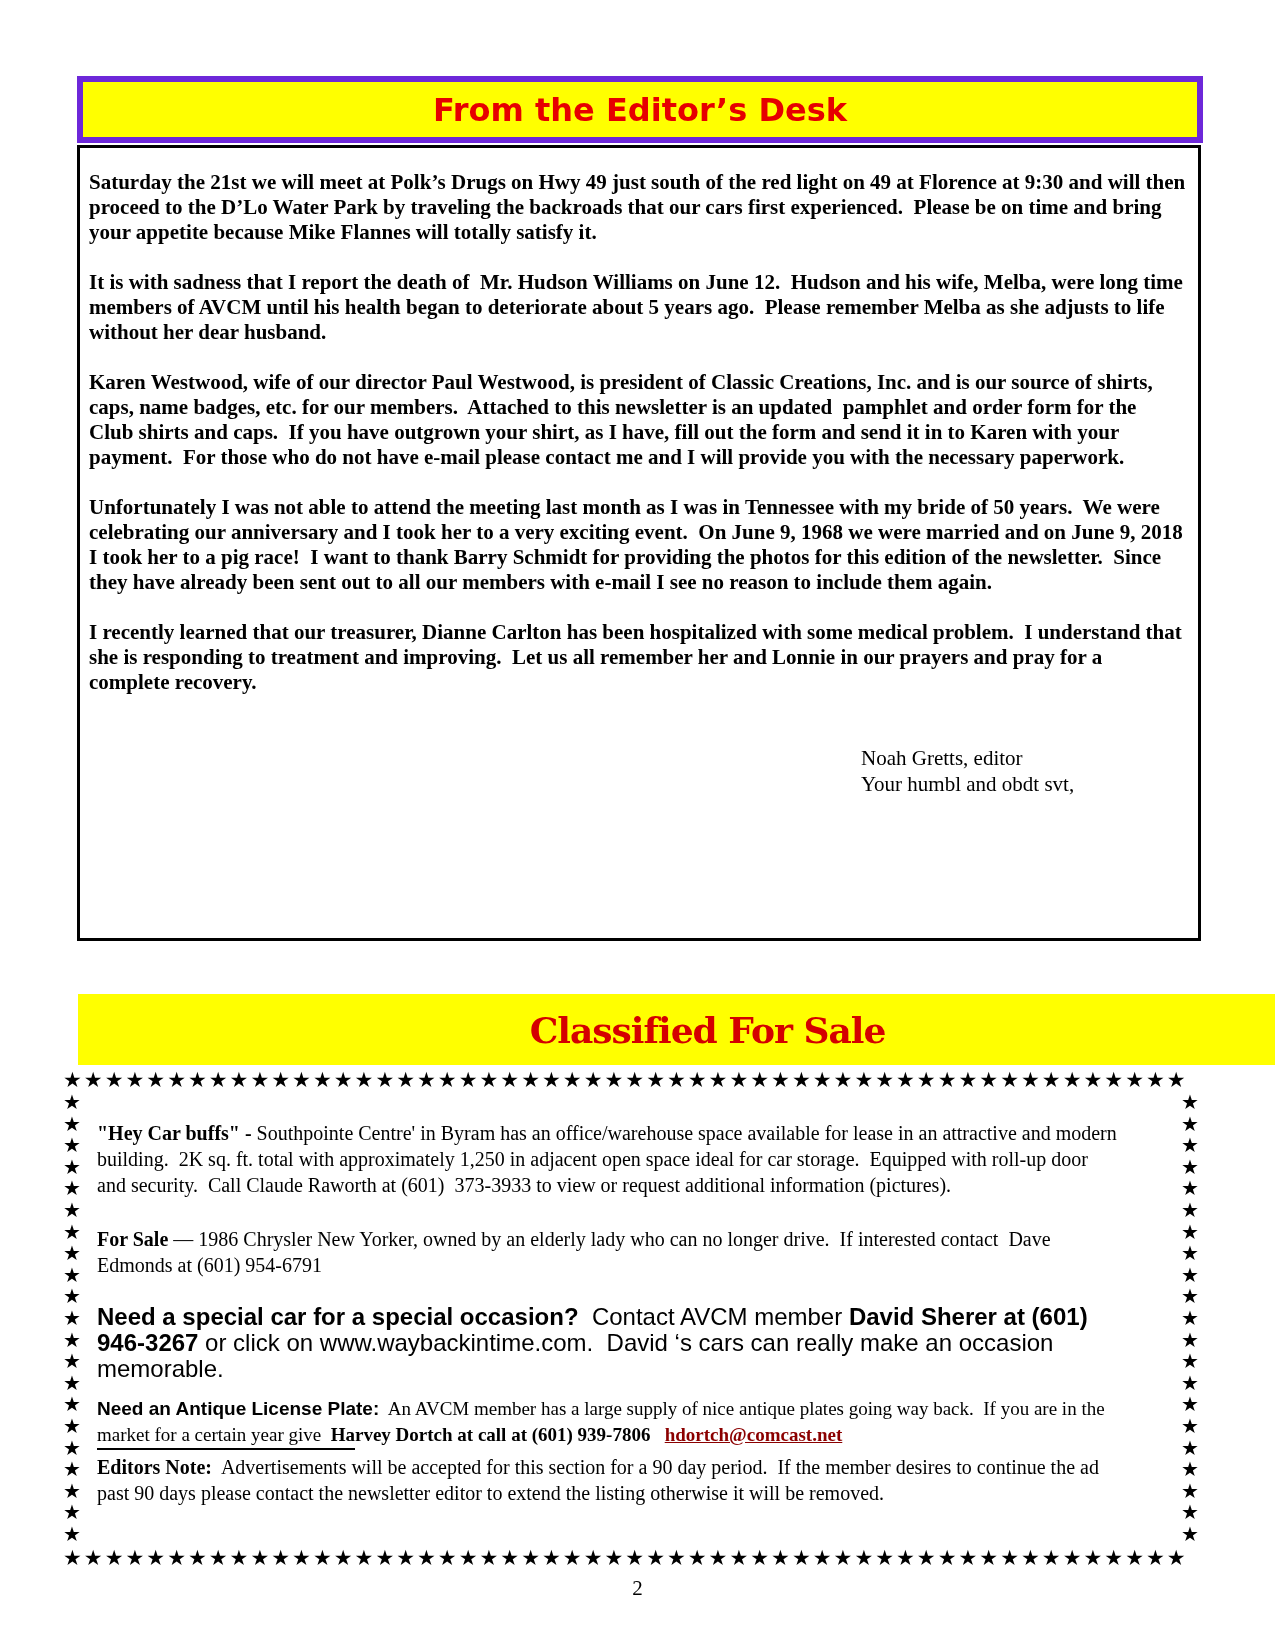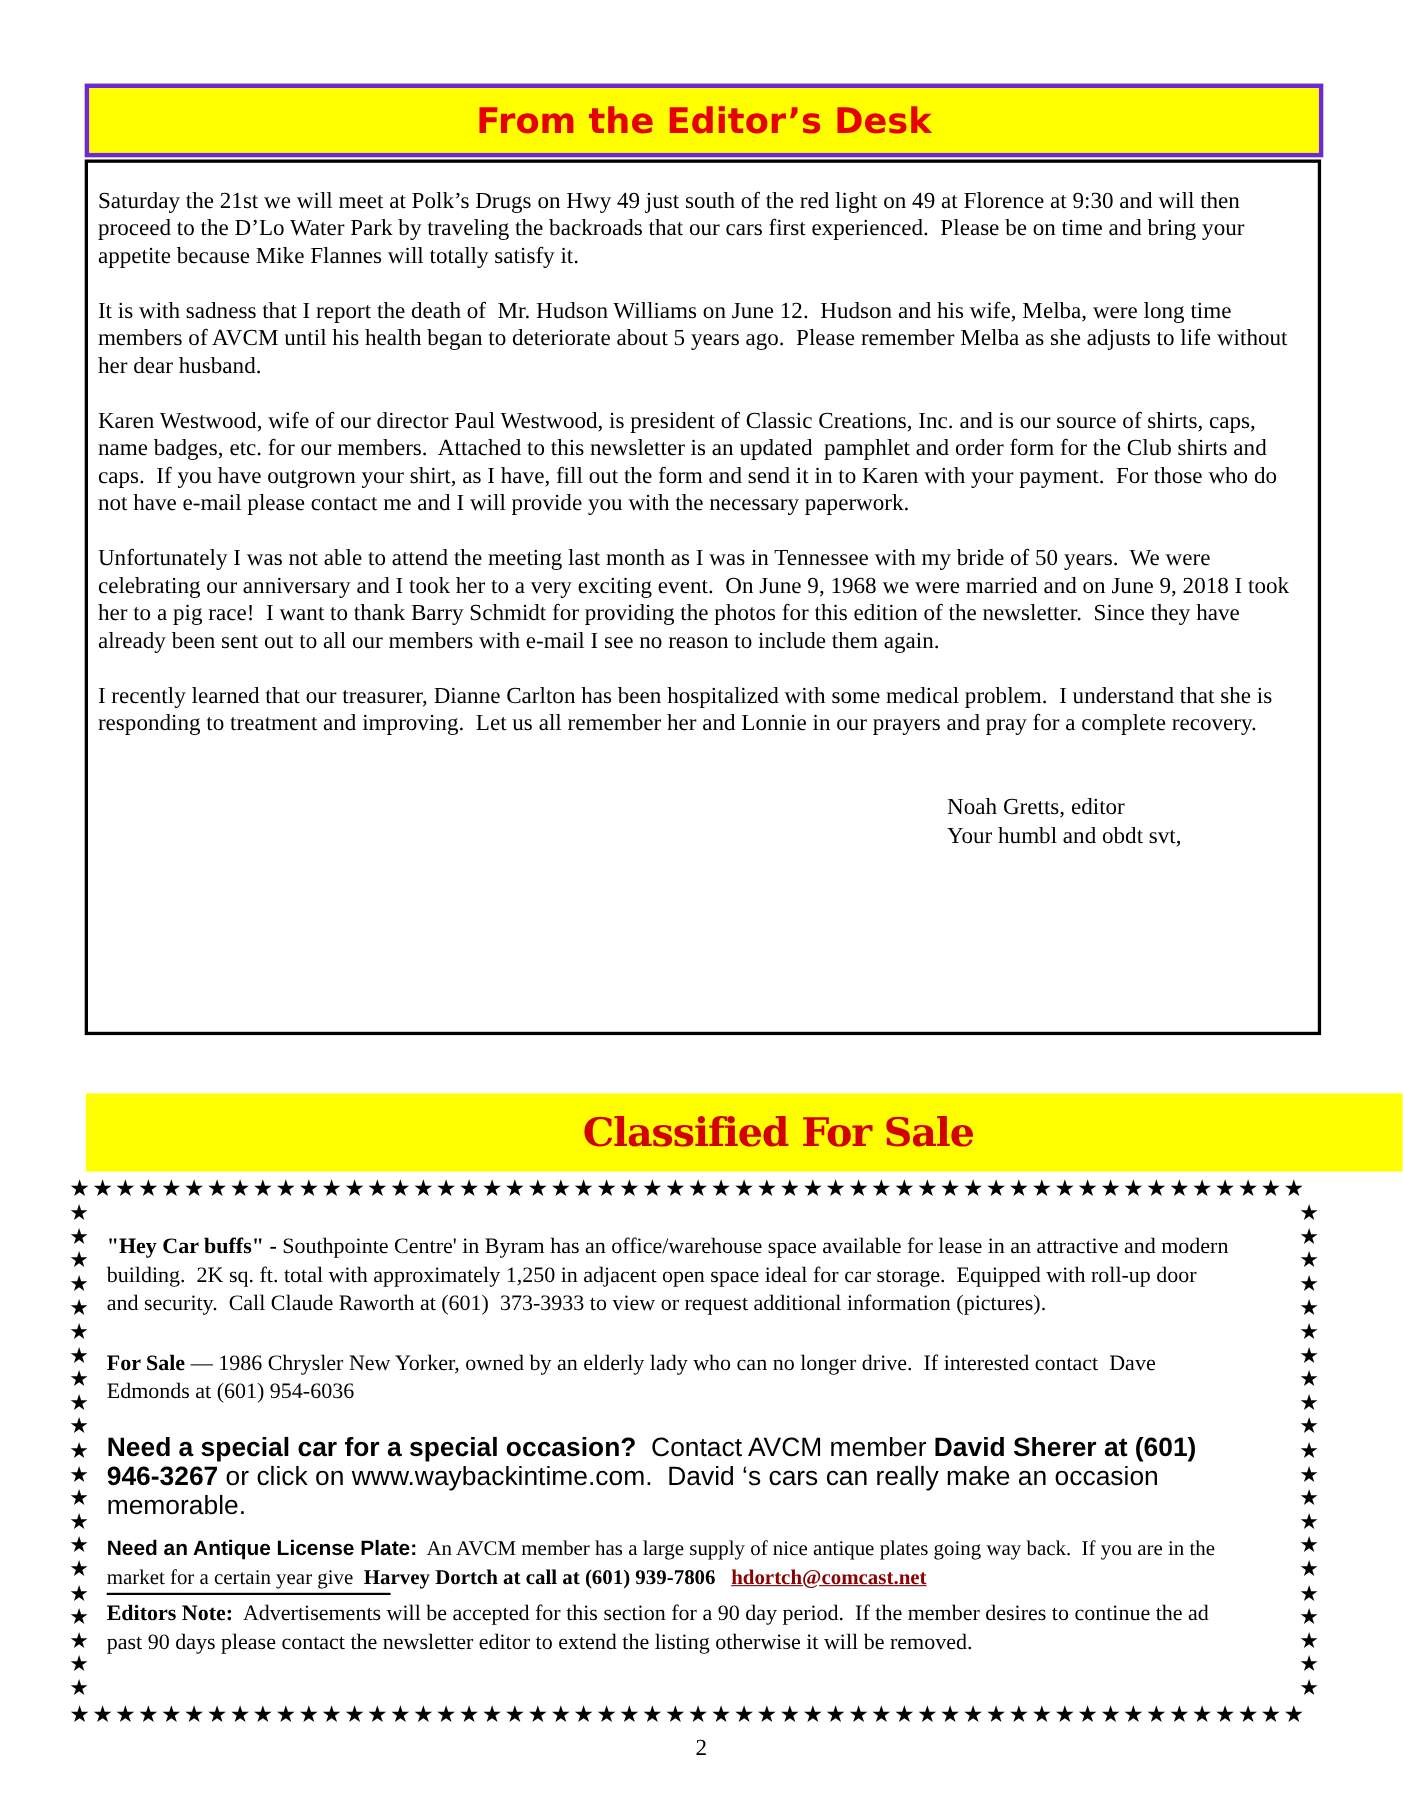--- a/index.html
+++ b/index.html
@@ -10,21 +10,21 @@
     color: #000000;
     position: relative;
     overflow: hidden;
   }
 
   
   .editor-header {
     position: absolute; left: 77px; top: 76px;
     width: 1126px; height: 67px;
     background: #ffff00;
-    border: 4px solid #6d28d9;
+    border: 6px solid #6d28d9;
     display: flex; align-items: center; justify-content: center;
   }
   .editor-header .title {
     font-family: "DejaVu Sans", sans-serif;
     font-weight: bold;
     font-size: 32px;
     color: #e60000;
     letter-spacing: 0px;
   }
 
@@ -32,20 +32,21 @@
     position: absolute; left: 77px; top: 145px;
     width: 1124px; height: 796px;
     border: 3px solid #000000;
     padding: 22px 12px 0 9px;
     font-size: 21px;
     line-height: 25px;
   }
   .editor-box p {
     margin: 0 0 25px 0;
     white-space: pre-wrap;
+    font-weight: bold;
   }
   .signature {
     margin-top: 50px;
     margin-left: 772px;
     line-height: 26px;
   }
 
   
   .classified-header {
     position: absolute; left: 78px; top: 994px;
@@ -141,21 +142,21 @@
 </div>
 
 <div class="star-frame">
   <div class="star-row">★★★★★★★★★★★★★★★★★★★★★★★★★★★★★★★★★★★★★★★★★★★★★★★★★★★★★★</div>
   <div class="star-middle">
     <div class="star-col left">★★★★★★★★★★★★★★★★★★★★★</div>
     <div class="ads">
 
       <div class="ad serif ad1"><span class="b">"Hey Car buffs" - </span><span>Southpointe Centre' in Byram has an office/warehouse space available for lease in an attractive and modern building.  2K sq. ft. total with approximately 1,250 in adjacent open space ideal for car storage.  Equipped with roll-up door and security.  Call Claude Raworth at (601)  373-3933 to view or request additional information (pictures).</span></div>
 
-      <div class="ad serif ad2"><span class="b">For Sale</span><span> — 1986 Chrysler New Yorker, owned by an elderly lady who can no longer drive.  If interested contact  Dave Edmonds at (601) 954-6036</span></div>
+      <div class="ad serif ad2"><span class="b">For Sale</span><span> — 1986 Chrysler New Yorker, owned by an elderly lady who can no longer drive.  If interested contact  Dave Edmonds at (601) 954-6791</span></div>
 
       <div class="ad sans ad3"><span class="b">Need a special car for a special occasion?</span><span>  Contact AVCM member </span><span class="b">David Sherer at (601)  946-3267</span><span> or click on www.waybackintime.com.  David ‘s cars can really make an occasion memorable.</span></div>
 
       <div class="ad serif ad4"><span class="lead-sans">Need an Antique License Plate:</span><span>  An AVCM member has a large supply of nice antique plates going way back.  If you are in the market for a certain year give  </span><span class="b">Harvey Dortch at call at (601) 939-7806</span><span>   </span><span class="email-link">hdortch@comcast.net</span></div>
 
       <div class="note-block">
         <div class="note-rule"></div>
         <div class="ad serif"><span class="b">Editors Note:</span><span>  Advertisements will be accepted for this section for a 90 day period.  If the member desires to continue the ad past 90 days please contact the newsletter editor to extend the listing otherwise it will be removed.</span></div>
       </div>
 

